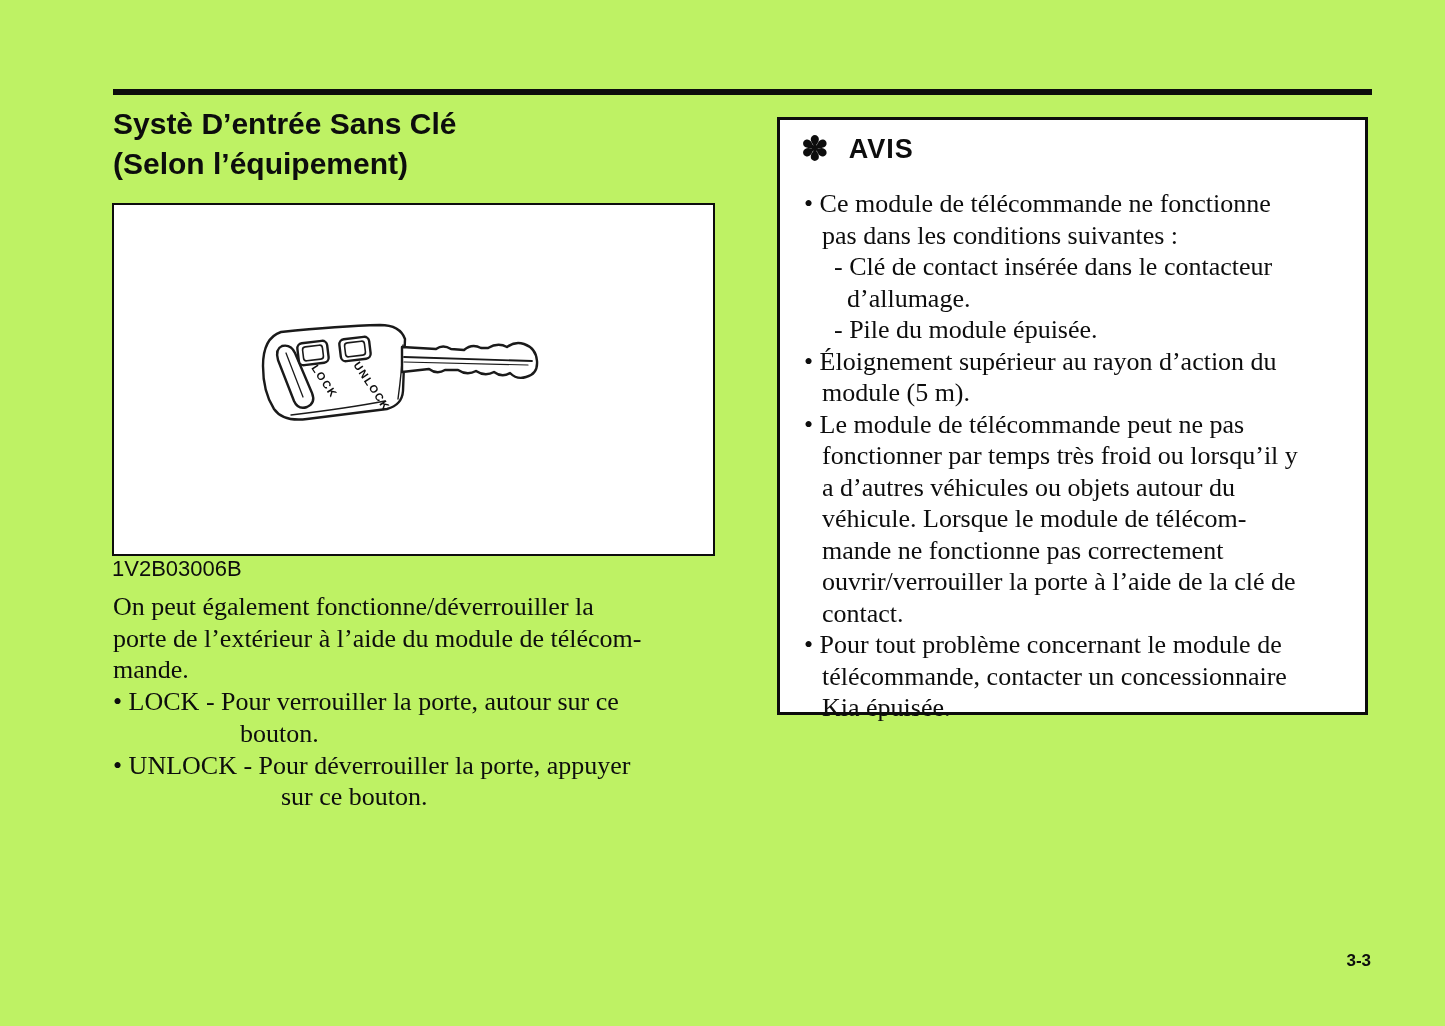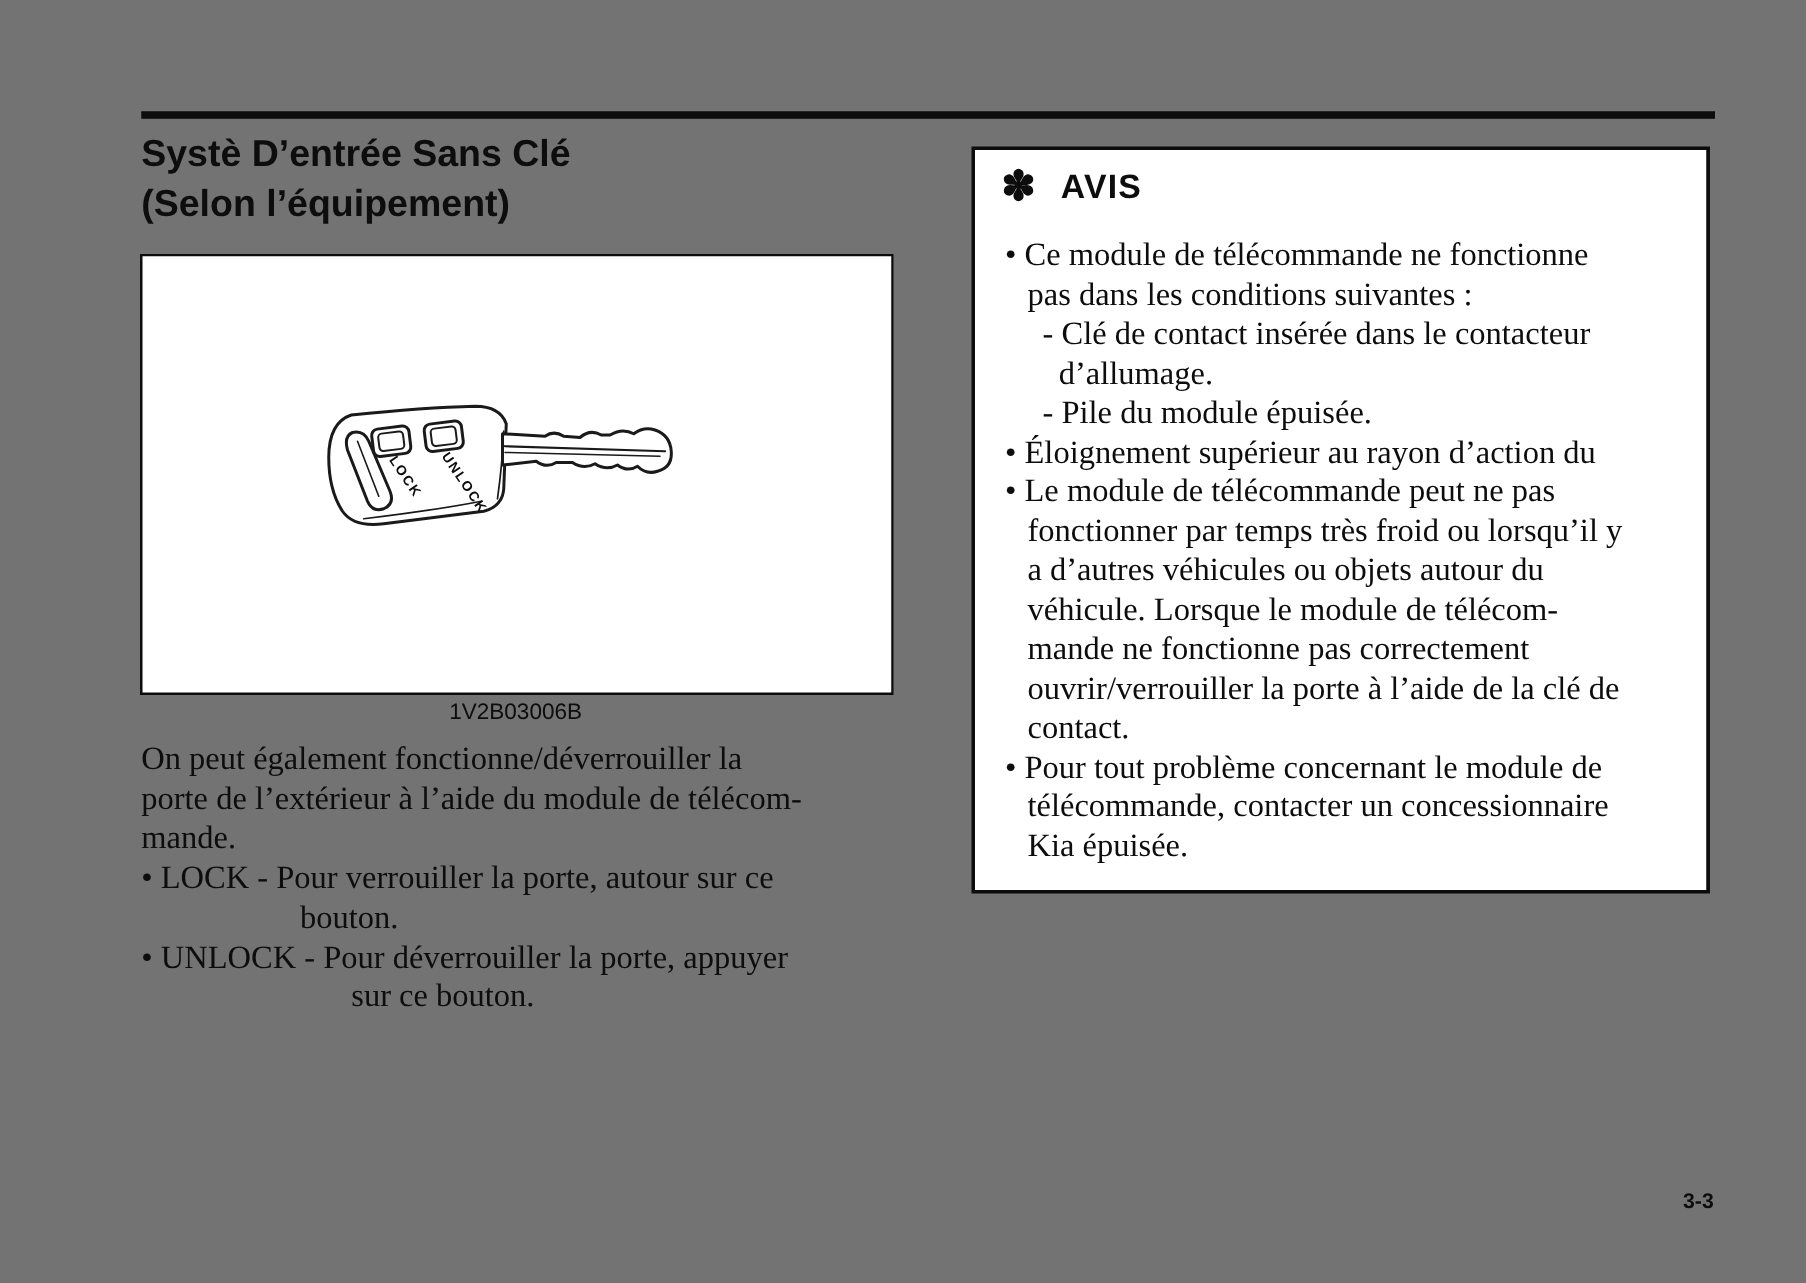--- a/index.html
+++ b/index.html
@@ -1,42 +1,42 @@
 <!DOCTYPE html>
 <html><head>
 <meta charset="utf-8">
 <style>
   html,body{margin:0;padding:0;background:#e8e8e8;}
   #page{
     position:relative;
     width:1445px;height:1026px;
-    background:#737373;
+    background:#bef264;
     overflow:hidden;
     font-family:"Liberation Serif", serif;
     color:#0d0d0d;
   }
   .top-rule{
     position:absolute;left:113px;top:89px;width:1259px;height:6px;
     background:#0d0d0d;
   }
   .title{
     position:absolute;left:113px;top:104px;
     font-family:"Liberation Sans", sans-serif;
     font-weight:bold;font-size:30px;line-height:40px;
     letter-spacing:0px;white-space:nowrap;
   }
   .figure-box{
     position:absolute;left:112px;top:203px;width:603px;height:353px;
     border:2px solid #0d0d0d;box-sizing:border-box;background:#fff;
   }
   .figure-caption{
     position:absolute;left:112px;top:559px;width:601px;
-    text-align:center;
+    text-align:left;
     font-family:"Liberation Sans", sans-serif;
-    font-size:18px;line-height:20px;
+    font-size:22px;line-height:20px;
   }
   .body-text{
     position:absolute;left:113px;top:591px;width:660px;
     font-size:26px;line-height:31.7px;
   }
   .body-text .line{white-space:nowrap;}
   .b0{padding-left:0;}
   .bA{padding-left:127px;}
   .bB{padding-left:168px;}
 
@@ -163,20 +163,21 @@
       <span class="notice-symbol">✽</span>
       <span class="notice-title">AVIS</span>
     </div>
     <div class="notice-list">
         <div class="line l0">• Ce module de télécommande ne fonctionne</div>
         <div class="line l1">pas dans les conditions suivantes :</div>
         <div class="line l2">- Clé de contact insérée dans le contacteur</div>
         <div class="line l3">d’allumage.</div>
         <div class="line l2">- Pile du module épuisée.</div>
         <div class="line l0">• Éloignement supérieur au rayon d’action du</div>
+        <div class="line l1">module (5 m).</div>
         <div class="line l0">• Le module de télécommande peut ne pas</div>
         <div class="line l1">fonctionner par temps très froid ou lorsqu’il y</div>
         <div class="line l1">a d’autres véhicules ou objets autour du</div>
         <div class="line l1">véhicule. Lorsque le module de télécom-</div>
         <div class="line l1">mande ne fonctionne pas correctement</div>
         <div class="line l1">ouvrir/verrouiller la porte à l’aide de la clé de</div>
         <div class="line l1">contact.</div>
         <div class="line l0">• Pour tout problème concernant le module de</div>
         <div class="line l1">télécommande, contacter un concessionnaire</div>
         <div class="line l1">Kia épuisée.</div>

